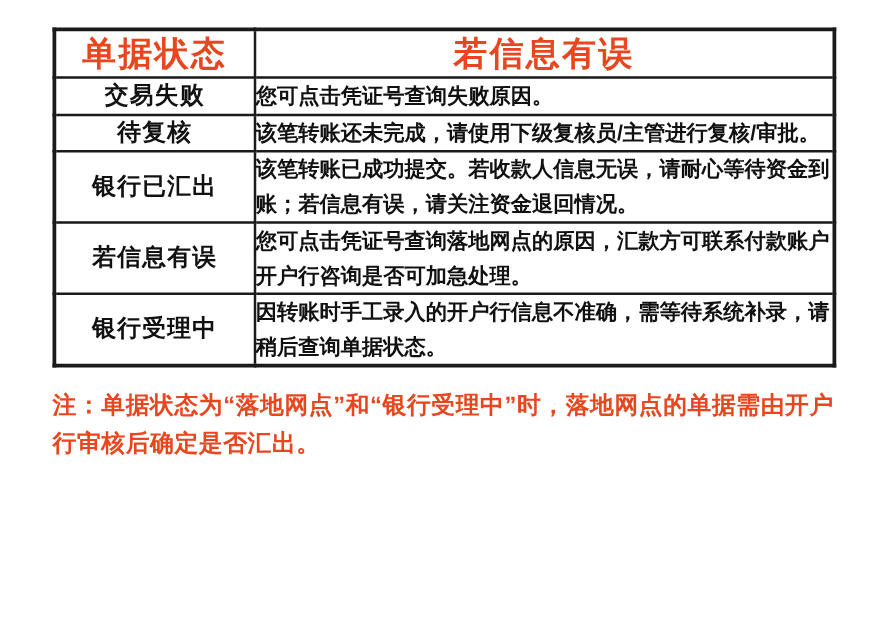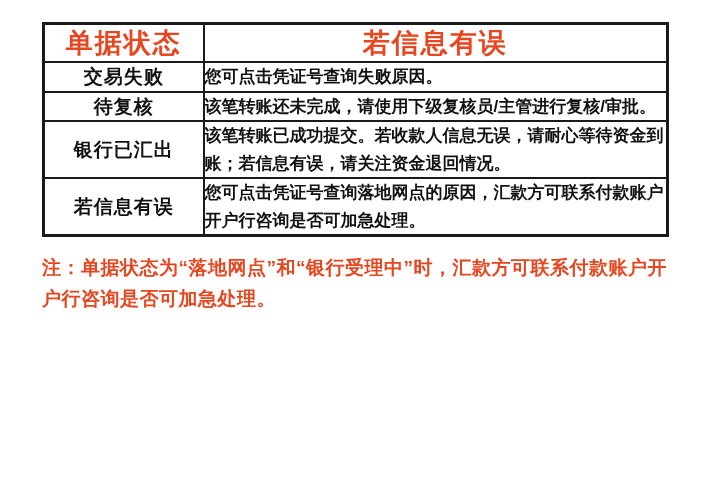--- a/index.html
+++ b/index.html
@@ -100,18 +100,22 @@
         <td class="handle-cell">该笔转账还未完成，请使用下级复核员/主管进行复核/审批。</td>
       </tr>
       <tr>
         <td class="status-cell">银行已汇出</td>
         <td class="handle-cell">该笔转账已成功提交。若收款人信息无误，请耐心等待资金到账；若信息有误，请关注资金退回情况。</td>
       </tr>
       <tr>
         <td class="status-cell">若信息有误</td>
         <td class="handle-cell">您可点击凭证号查询落地网点的原因，汇款方可联系付款账户开户行咨询是否可加急处理。</td>
       </tr>
+      <tr>
+        <td class="status-cell">银行受理中</td>
+        <td class="handle-cell">因转账时手工录入的开户行信息不准确，需等待系统补录，请稍后查询单据状态。</td>
+      </tr>
     </tbody>
   </table>
 
-  <div class="note">注：单据状态为“落地网点”和“银行受理中”时，汇款方可联系付款账户开户行咨询是否可加急处理。</div>
+  <div class="note">注：单据状态为“落地网点”和“银行受理中”时，落地网点的单据需由开户行审核后确定是否汇出。</div>
 
 </div>
 
 </body></html>

